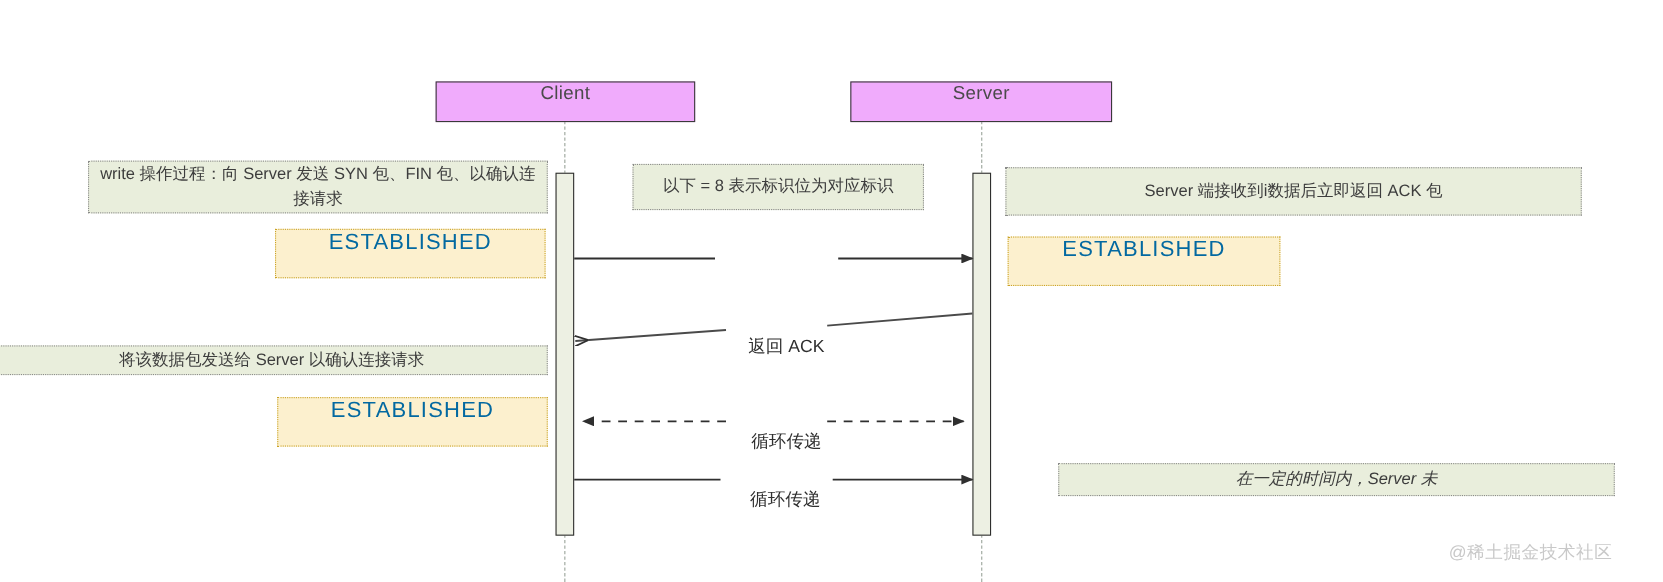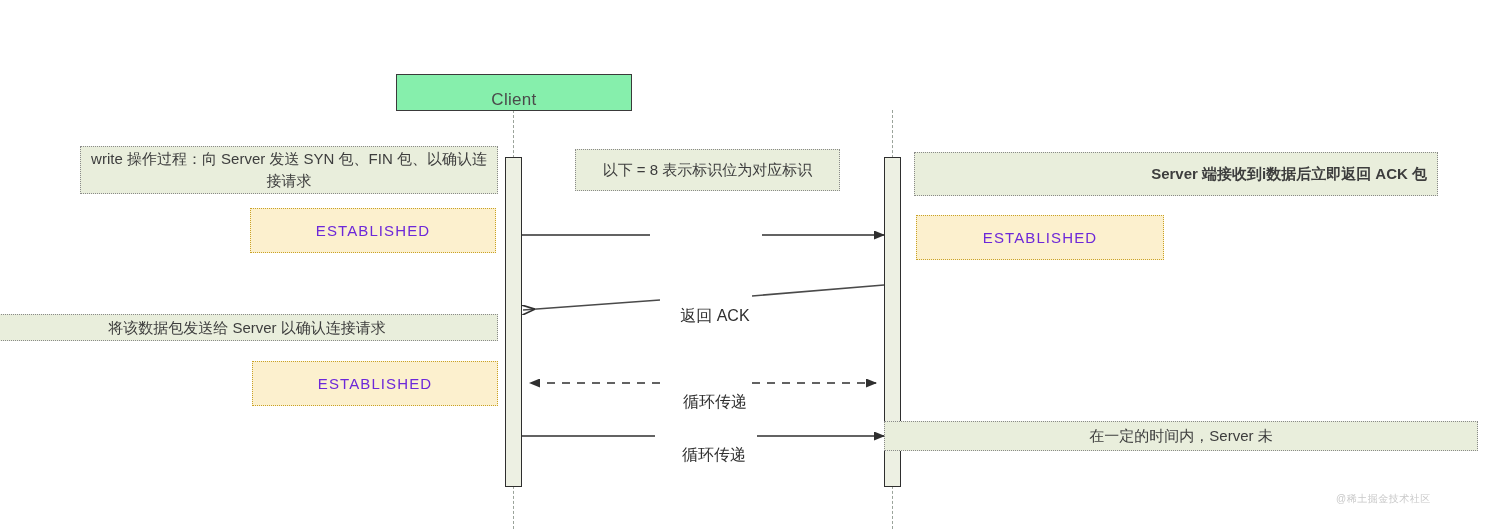--- a/index.html
+++ b/index.html
@@ -8,23 +8,23 @@
     background:#ffffff;
     font-family:"Liberation Sans","DejaVu Sans",sans-serif;
     overflow:hidden;
   }
   #stage{position:relative;width:1512px;height:529px;}
 
   
   .participant{
     position:absolute;
     box-sizing:border-box;
-    background:#86efac;
+    background:#f0abfc;
     border:1.6px solid #3a3a3a;
-    display:flex;align-items:flex-end;justify-content:center;
+    display:flex;align-items:flex-start;justify-content:center;
     font-size:17px;color:#4a4a4a;
     letter-spacing:.3px;
   }
 
   
   .lifeline{
     position:absolute;
     width:0;
     border-left:1.6px dashed #9aa39a;
   }
@@ -43,66 +43,68 @@
     box-sizing:border-box;
     background:#E9EEDC;
     border:1.6px dotted #8a8a8a;
     color:#3d3d3d;
     font-size:15px;
     line-height:1.45;
     display:flex;align-items:center;justify-content:center;
     text-align:center;
     padding:4px 10px;
   }
-  .note.left-align{justify-content:flex-end;text-align:left;font-weight:bold;}
+  .note.left-align{justify-content:center;text-align:left;}
 
   
   .state{
     position:absolute;
     box-sizing:border-box;
     background:#FCF0CE;
     border:1.6px dotted #c9a227;
-    color:#6d28d9;
-    font-size:15px;
+    color:#0369a1;
+    font-size:20px;
     letter-spacing:1.1px;
-    display:flex;align-items:center;justify-content:center;
+    display:flex;align-items:flex-start;justify-content:center;
   }
 
   
   .msg-label{
     position:absolute;
     font-size:16px;
     color:#2f2f2f;
     white-space:pre;
     text-align:center;
     line-height:1.25;
   }
 
   
   #arrows{position:absolute;left:0;top:0;width:1512px;height:529px;}
 
   
   .watermark{
     position:absolute;
-    font-size:10px;
+    font-size:16px;
     color:#c9c9c9;
     letter-spacing:.5px;
-    margin-left:19px;
   }
 </style>
 </head>
 <body>
 
 <div id="stage">
 
   <div class="lifeline" style="left:513px;top:110px;height:419px;"></div>
   <div class="lifeline" style="left:892px;top:110px;height:419px;"></div>
 
   <div class="participant" style="left:396px;top:74px;width:236px;height:37px;">
     <span>Client</span>
+  </div>
+  <div class="participant" style="left:773px;top:74px;width:238px;height:37px;">
+    <span>Server</span>
   </div>
 
   <div class="activation" style="left:505px;top:157px;width:17px;height:330px;"></div>
   <div class="activation" style="left:884px;top:157px;width:17px;height:330px;"></div>
 
   <div class="note" style="left:80px;top:146px;width:418px;height:48px;">
     <span>write 操作过程：向 Server 发送 SYN 包、FIN 包、以确认连接请求</span>
   </div>
 
   <div class="note" style="left:575px;top:149px;width:265px;height:42px;">
@@ -110,21 +112,21 @@
   </div>
 
   <div class="note left-align" style="left:914px;top:152px;width:524px;height:44px;">
     <span>Server 端接收到i数据后立即返回 ACK 包</span>
   </div>
 
   <div class="note" style="left:-4px;top:314px;width:502px;height:27px;">
     <span>将该数据包发送给 Server 以确认连接请求</span>
   </div>
 
-  <div class="note" style="left:884px;top:421px;width:594px;height:30px;">
+  <div class="note" style="left:962px;top:421px;width:506px;height:30px;font-style:italic;">
     <span>在一定的时间内，Server 未</span>
   </div>
 
   <div class="state" style="left:250px;top:208px;width:246px;height:45px;">
     <span>ESTABLISHED</span>
   </div>
 
   <div class="state" style="left:916px;top:215px;width:248px;height:45px;">
     <span>ESTABLISHED</span>
   </div>

